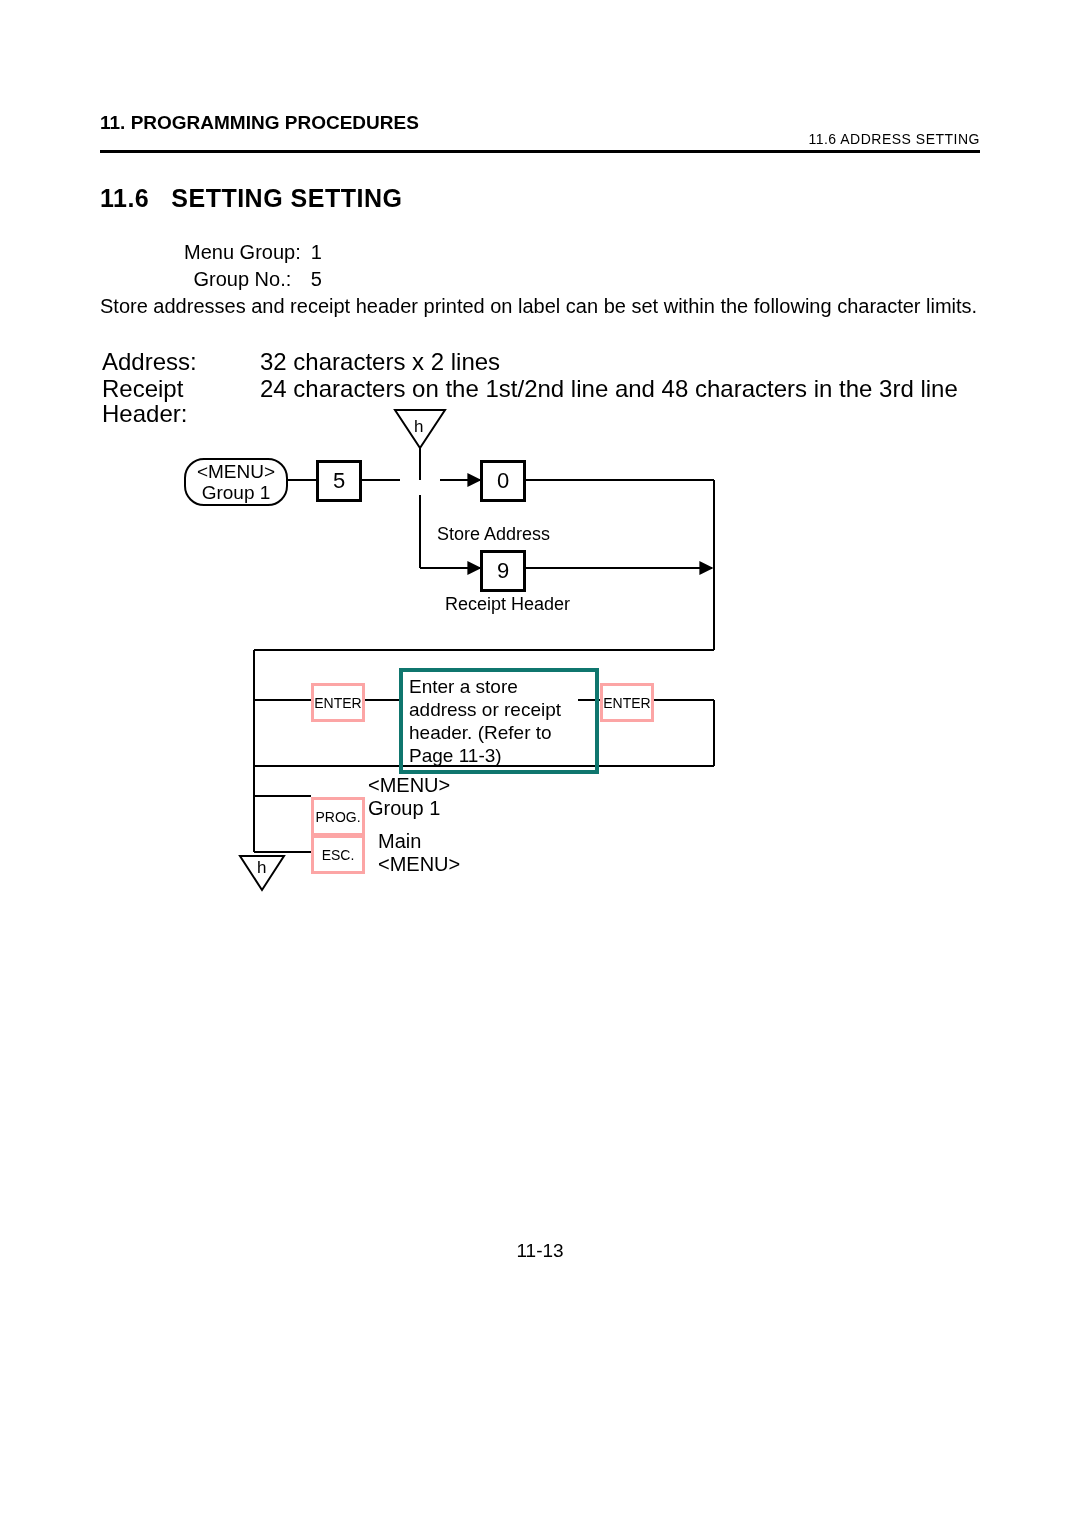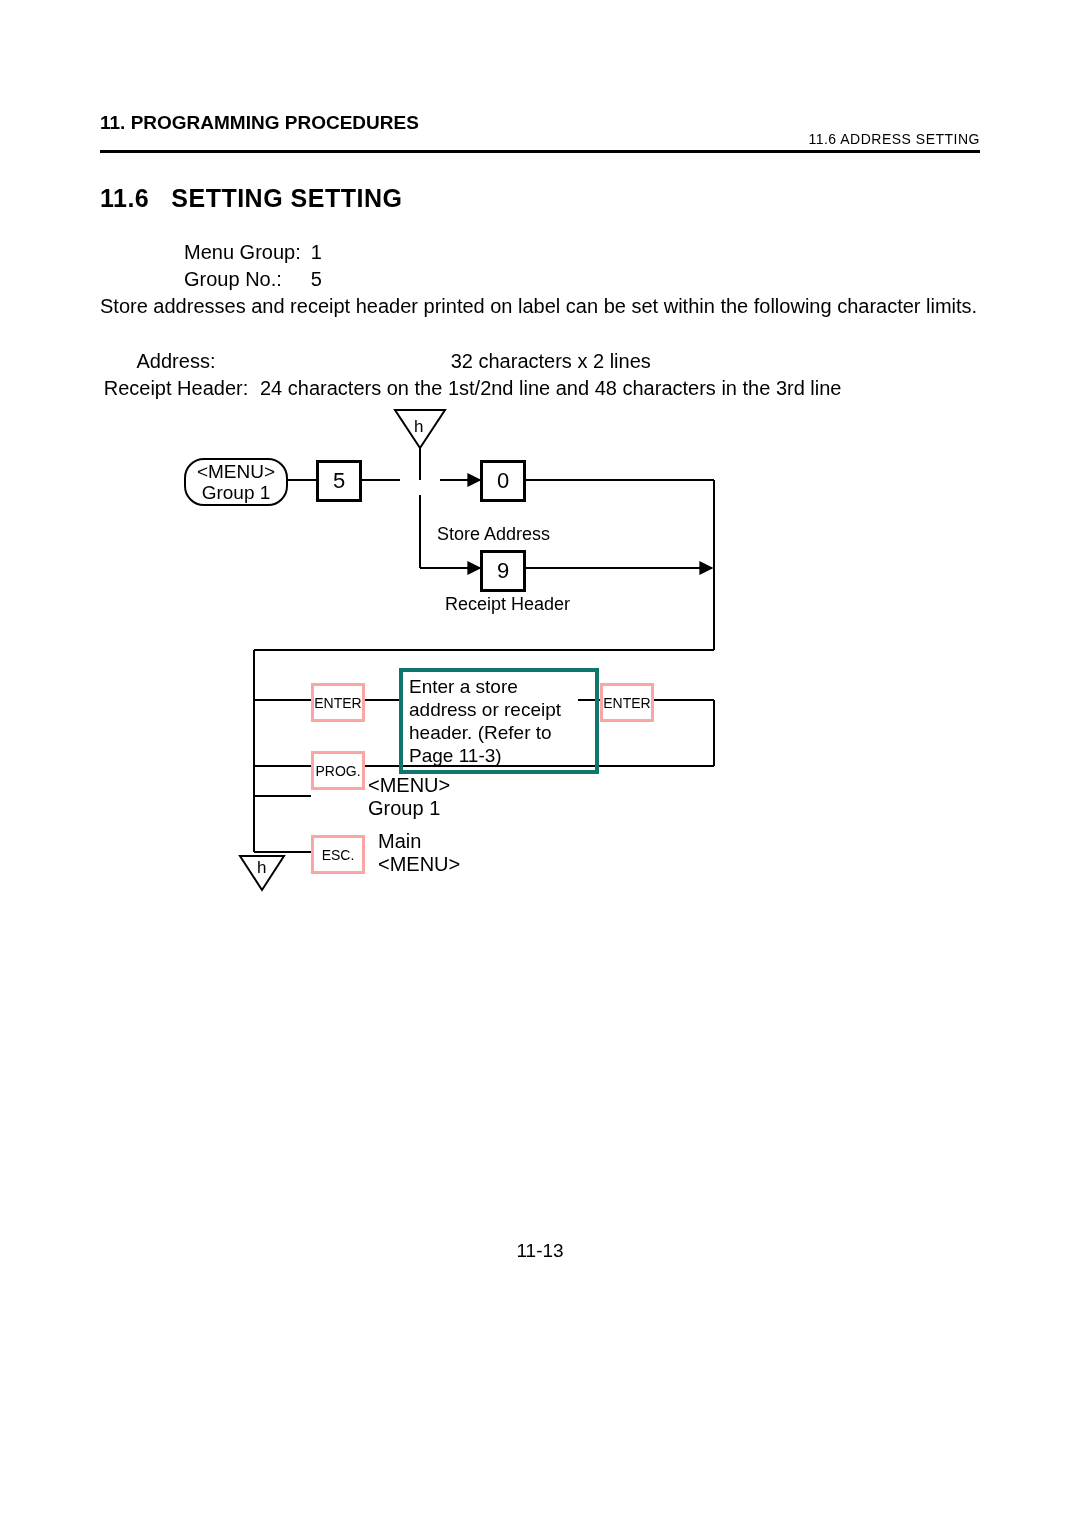--- a/index.html
+++ b/index.html
@@ -41,36 +41,35 @@
   }
   .section-title .num{margin-right:22px;margin-top:8px;}
   .mg{
     position:absolute;
     left:182px;
     top:238px;
     font-size:20px;
     line-height:25px;
   }
   .mg td{padding:0;}
-  .mg .lbl{padding-right:8px;}
+  .mg .lbl{padding-right:8px;text-align:center;}
   .body1{
     position:absolute;
     left:100px;
     top:294px;
     right:100px;
     font-size:20px;
     line-height:25px;
   }
   .body2{
     position:absolute;
     left:100px;
     top:347px;
-    font-size:20px;
+    font-size:24px;
     line-height:25px;
-    text-align:center;
   }
   .body2 td{padding:0;vertical-align:top;}
   .body2 .lbl{padding-right:8px;width:148px;}
   
   .flow{
     position:absolute;
     left:0;top:0;width:1080px;height:1525px;
     pointer-events:none;
   }
   .flow *{pointer-events:none;}
@@ -242,21 +241,21 @@
     </div>
 
     <div class="instr" style="left:399px;top:668px;width:180px;border:4px solid #0f766e;padding:3px 6px;">
       <span>Enter a store address or receipt header. (Refer to Page 11-3)</span>
     </div>
 
     <div class="sqbox" style="left:600px;top:683px;width:48px;height:33px;">
       <span>ENTER</span>
     </div>
 
-    <div class="sqbox" style="left:311px;top:751px;width:48px;height:33px;">
+    <div class="sqbox" style="left:311px;top:797px;width:48px;height:33px;">
       <span>PROG.</span>
     </div>
     <div class="txt2" style="left:368px;top:774px;white-space:pre-line;">&lt;MENU&gt;
 Group 1</div>
 
     <div class="sqbox" style="left:311px;top:835px;width:48px;height:33px;">
       <span>ESC.</span>
     </div>
     <div class="txt2" style="left:378px;top:830px;white-space:pre-line;">Main
 &lt;MENU&gt;</div>

